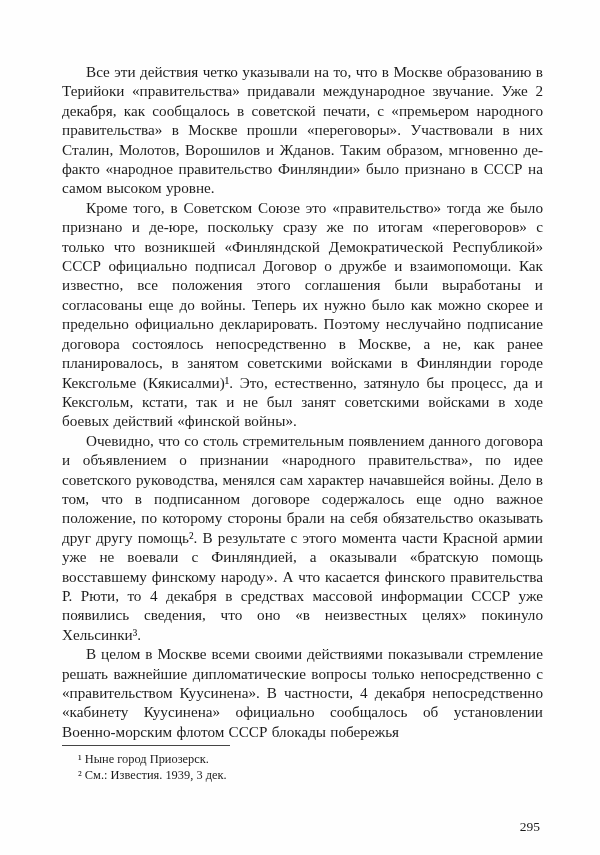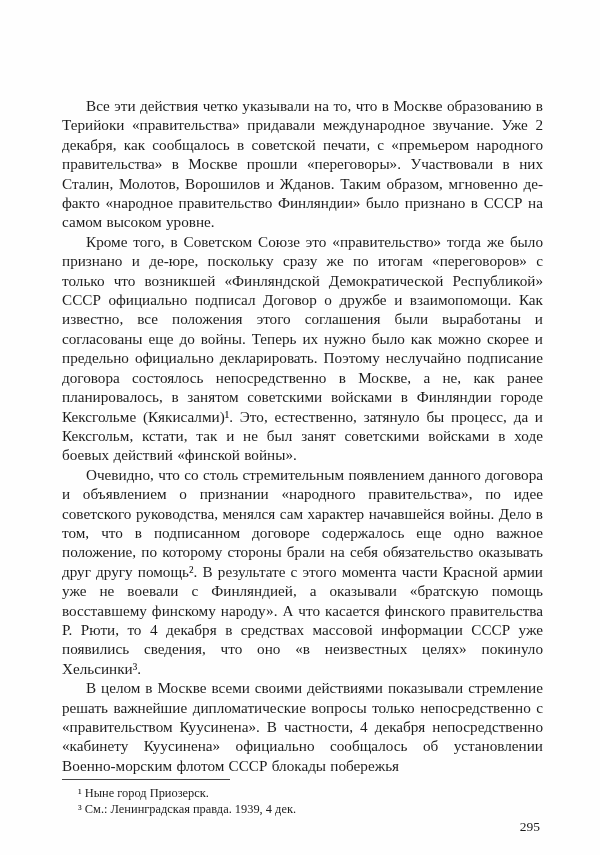--- a/index.html
+++ b/index.html
@@ -11,21 +11,21 @@
     overflow: hidden;
   }
   .page {
     position: relative;
     box-sizing: border-box;
     width: 600px;
     height: 855px;
     background: #fefefe;
     font-family: "Liberation Serif", "DejaVu Serif", serif;
     color: #1c1c1c;
-    padding: 96px 57px 0 62px;
+    padding: 62px 57px 0 62px;
   }
   .text-block p.body-text {
     margin: 0;
     font-size: 15.2px;
     line-height: 19.4px;
     text-align: justify;
     text-indent: 24px;
     word-spacing: 0.5px;
   }
   .footnotes {
@@ -60,17 +60,17 @@
   <div class="text-block">
     <p class="body-text">Все эти действия четко указывали на то, что в Москве образованию в Терийоки «правительства» придавали международное звучание. Уже 2 декабря, как сообщалось в советской печати, с «премьером народного правительства» в Москве прошли «переговоры». Участвовали в них Сталин, Молотов, Ворошилов и Жданов. Таким образом, мгновенно де-факто «народное правительство Финляндии» было признано в СССР на самом высоком уровне.</p>
     <p class="body-text">Кроме того, в Советском Союзе это «правительство» тогда же было признано и де-юре, поскольку сразу же по итогам «переговоров» с только что возникшей «Финляндской Демократической Республикой» СССР официально подписал Договор о дружбе и взаимопомощи. Как известно, все положения этого соглашения были выработаны и согласованы еще до войны. Теперь их нужно было как можно скорее и предельно официально декларировать. Поэтому неслучайно подписание договора состоялось непосредственно в Москве, а не, как ранее планировалось, в занятом советскими войсками в Финляндии городе Кексгольме (Кякисалми)¹. Это, естественно, затянуло бы процесс, да и Кексгольм, кстати, так и не был занят советскими войсками в ходе боевых действий «финской войны».</p>
     <p class="body-text">Очевидно, что со столь стремительным появлением данного договора и объявлением о признании «народного правительства», по идее советского руководства, менялся сам характер начавшейся войны. Дело в том, что в подписанном договоре содержалось еще одно важное положение, по которому стороны брали на себя обязательство оказывать друг другу помощь². В результате с этого момента части Красной армии уже не воевали с Финляндией, а оказывали «братскую помощь восставшему финскому народу». А что касается финского правительства Р. Рюти, то 4 декабря в средствах массовой информации СССР уже появились сведения, что оно «в неизвестных целях» покинуло Хельсинки³.</p>
     <p class="body-text">В целом в Москве всеми своими действиями показывали стремление решать важнейшие дипломатические вопросы только непосредственно с «правительством Куусинена». В частности, 4 декабря непосредственно «кабинету Куусинена» официально сообщалось об установлении Военно-морским флотом СССР блокады побережья</p>
   </div>
 
   <div class="footnotes">
     <hr class="footnote-rule">
     <p class="footnote">¹ Ныне город Приозерск.</p>
-    <p class="footnote">³ См.: Ленинградская правда. 1939, 4 дек.</p>
+    <p class="footnote">² См.: Известия. 1939, 3 дек.</p>
   </div>
 
   <div class="page-number">295</div>
 </div>
 
 </body></html>

